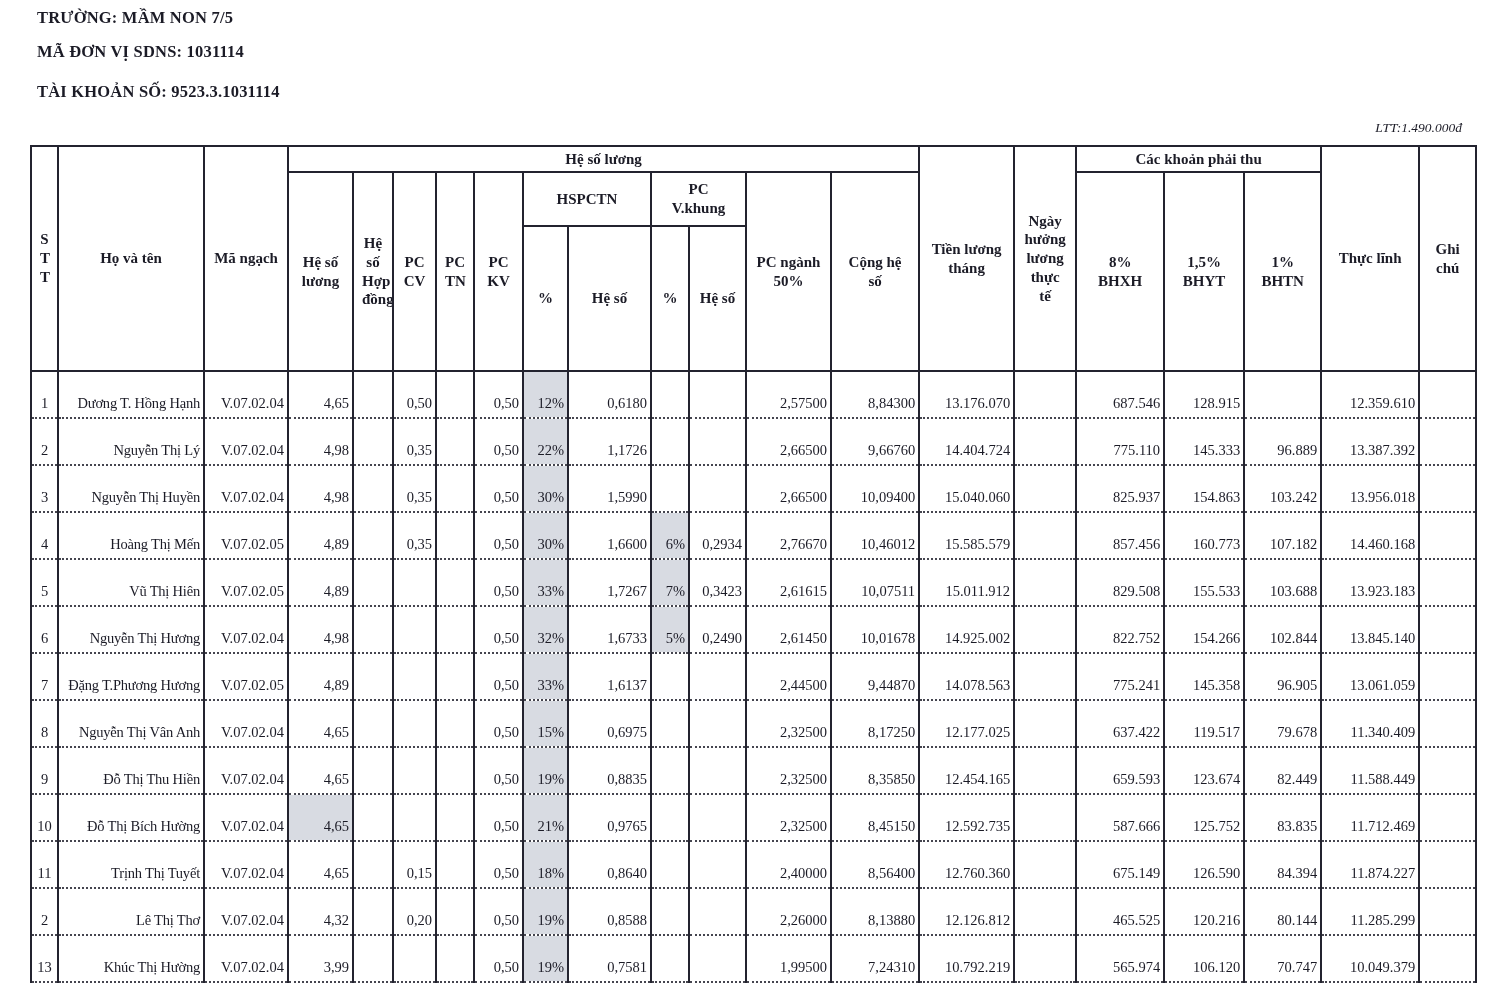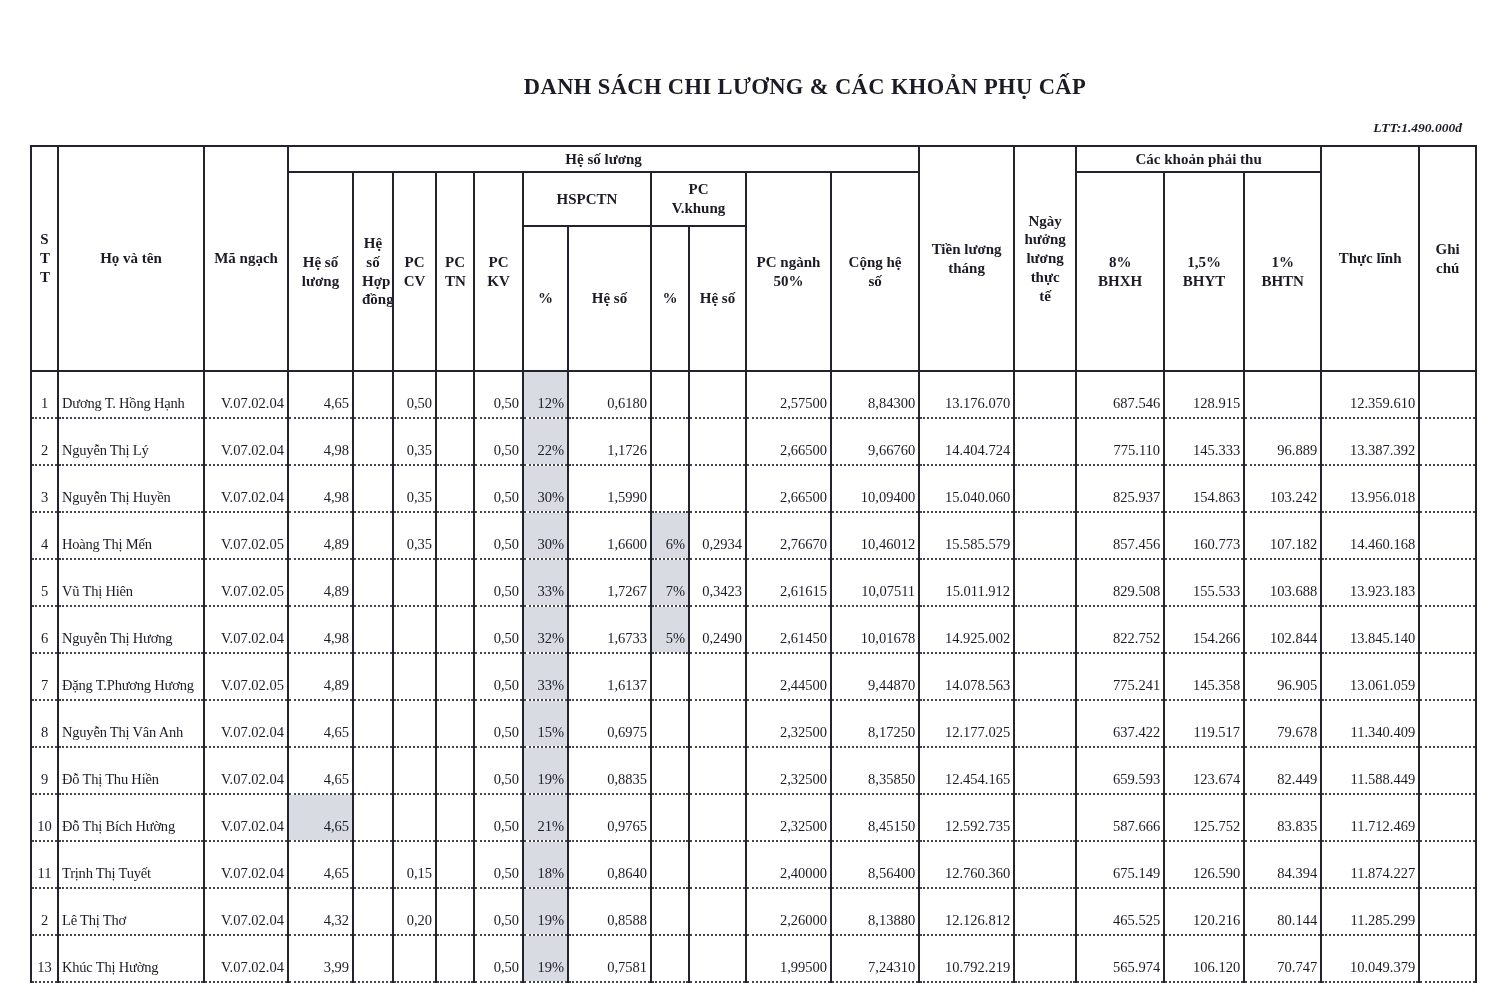--- a/index.html
+++ b/index.html
@@ -14,56 +14,60 @@
     position:relative;width:1500px;height:993px;background:var(--paper);
     font-family:"Liberation Serif","DejaVu Serif",serif;color:var(--ink);
     overflow:hidden;margin:0 auto;
   }
   .org-lines{position:absolute;left:37px;top:8px;}
   .org-line{font-weight:bold;font-size:16.5px;letter-spacing:.2px;margin-bottom:14px;white-space:nowrap;}
   .org-line:nth-child(3){margin-top:20px;}
   .heading{position:absolute;left:110px;right:0;top:74px;text-align:center;}
   .doc-title{font-weight:bold;font-size:22.5px;letter-spacing:.4px;}
   .doc-subtitle{font-weight:bold;font-style:italic;font-size:19.5px;margin-top:7px;}
-  .ltt-note{position:absolute;right:38px;top:120px;font-weight:bold;font-style:italic;font-size:13.5px;}
+  .ltt-note{position:absolute;right:38px;top:120px;font-weight:normal;font-style:italic;font-size:13.5px;}
 
   table.sheet{
     position:absolute;left:30px;top:145px;width:1445px;
     border-collapse:collapse;table-layout:fixed;
   }
   .sheet th,.sheet td{border:2px solid var(--border);overflow:hidden;}
   .sheet th{
     font-weight:bold;font-size:15px;text-align:center;vertical-align:middle;
     white-space:pre-line;line-height:1.25;padding:1px 8px;
   }
   .th-stt{word-break:break-all;line-height:1.25;padding:0 6px;}
   .sheet td{
     border-top:none;border-bottom:2px dotted var(--dot);
     vertical-align:bottom;font-size:14.5px;padding:0 3px 5px 3px;
     white-space:nowrap;
   }
   .sheet tbody tr{height:47px;}
   .r-a{height:26px;} .r-b{height:54px;} .r-c{height:145px;}
   .c-stt{text-align:center;font-size:15px;}
-  .c-name{text-align:left;padding-left:4px;font-size:15px;letter-spacing:-.2px;margin-top:31px;}
+  .c-name{text-align:right;padding-left:4px;font-size:15px;letter-spacing:-.2px;margin-top:31px;}
   .c-grade{vertical-align:top;text-align:right;padding-top:3px;padding-left:5px;font-size:15px;}
   .c-num{text-align:right;}
   .pr8{padding-right:8px;} .pr12{padding-right:12px;}
   .c-pct{text-align:right;padding-left:1px;padding-right:1px;}
   .shade{background:var(--shade);}
   .top-val{vertical-align:top;padding-top:4px;}
 </style>
 </head>
 <body>
 
 <div id="page">
 
+  <div class="org-lines">
+    <div class="org-line">TRƯỜNG: MẦM NON 7/5</div>
+    <div class="org-line">MÃ ĐƠN VỊ SDNS: 1031114</div>
+    <div class="org-line">TÀI KHOẢN SỐ: 9523.3.1031114</div>
+  </div>
 
   <div class="heading">
-    <div class="doc-title">DANH SÁCH CHI LƯƠNG &amp; CÁC KHOẢN PHỤ CẤP</div>
   </div>
 
   <div class="ltt-note">LTT:1.490.000đ</div>
 
   <table class="sheet">
     <colgroup>
       <col style="width:27px">
         <col style="width:146px">
         <col style="width:84px">
       <col style="width:65px">

